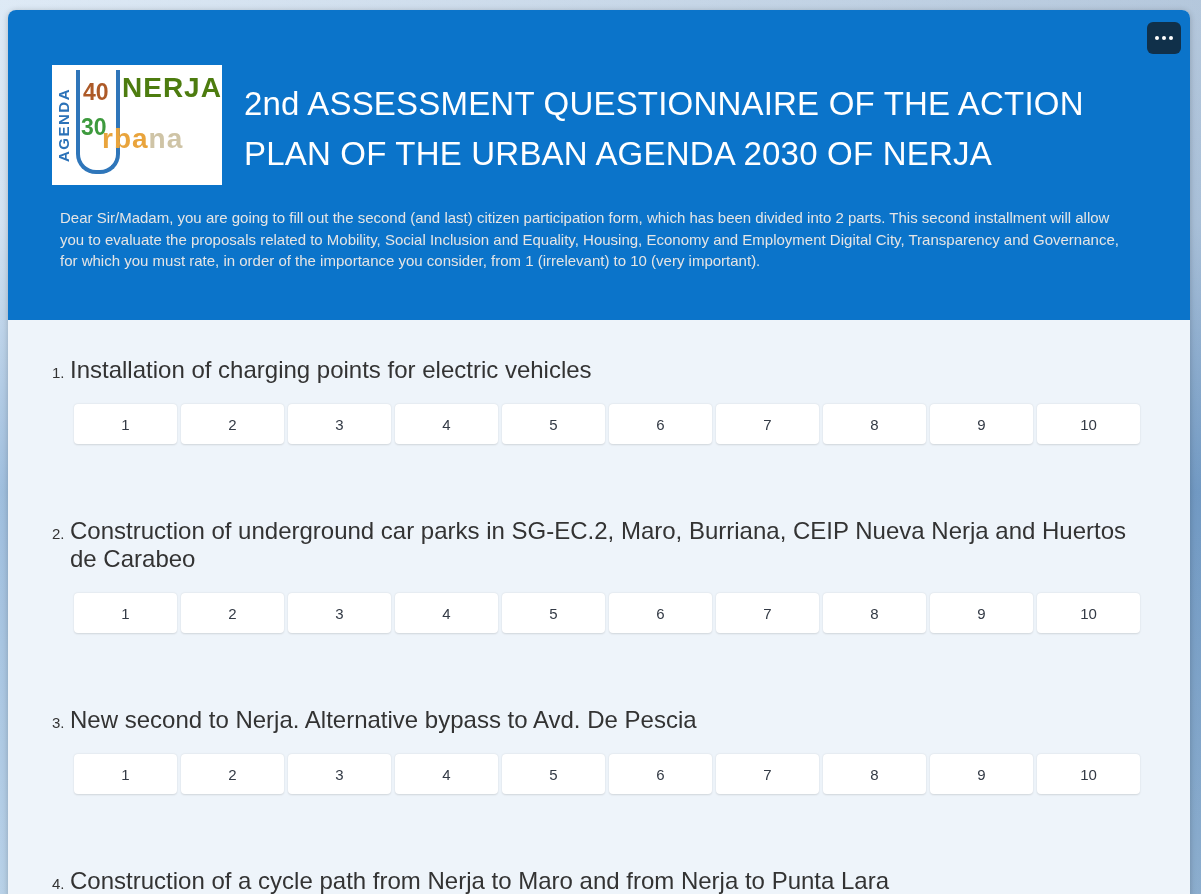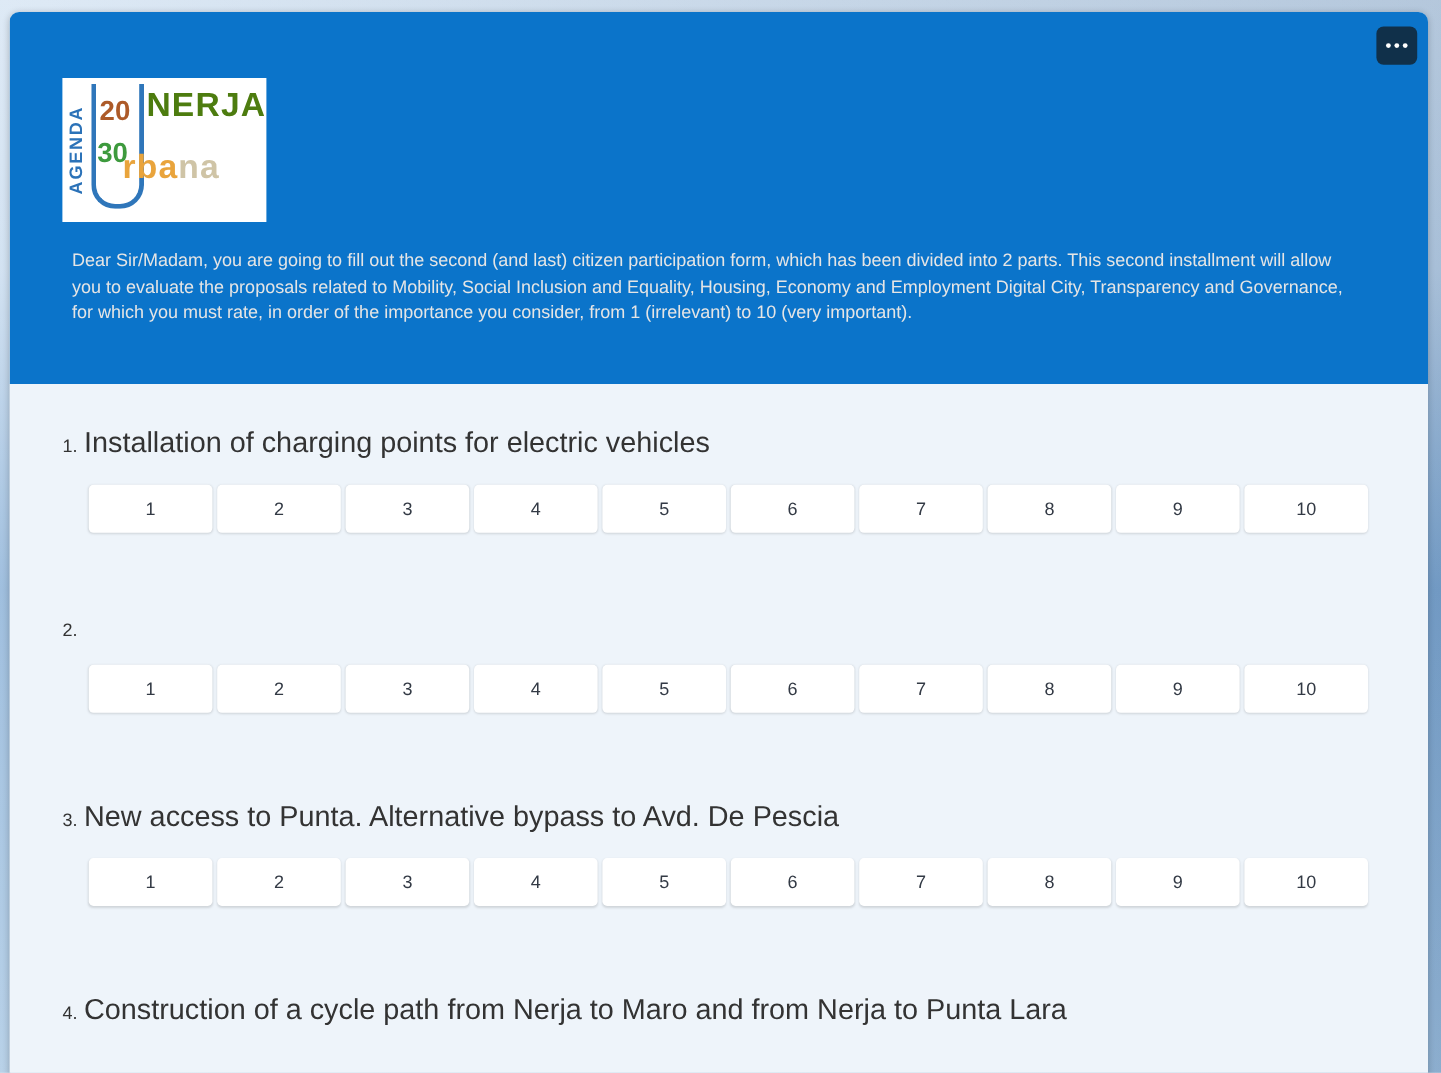--- a/index.html
+++ b/index.html
@@ -86,25 +86,26 @@
           <i></i>
           <i></i>
           <i></i>
         </span>
     </button>
 
     <div class="header-row">
       <div class="logo-box">
         <span class="logo-agenda">AGENDA</span>
         <span class="logo-u"></span>
-        <span class="logo-20">20</span>
+        <span class="logo-20">40</span>
         <span class="logo-30">30</span>
         <span class="logo-nerja">NERJA</span>
         <span class="logo-rbana"><i class="rb-main">rba</i><i class="rb-fade">na</i></span>
       </div>
+      <h1 class="form-title">2nd ASSESSMENT QUESTIONNAIRE OF THE ACTION PLAN OF THE URBAN AGENDA 2030 OF NERJA</h1>
     </div>
 
     <p class="form-desc">Dear Sir/Madam, you are going to fill out the second (and last) citizen participation form, which has been divided into 2 parts. This second installment will allow you to evaluate the proposals related to Mobility, Social Inclusion and Equality, Housing, Economy and Employment Digital City, Transparency and Governance, for which you must rate, in order of the importance you consider, from 1 (irrelevant) to 10 (very important).</p>
   </div>
 
   <div class="form-body">
     <div id="questions">
   <div class="question">
     <div class="q-title">
       <span class="q-num">1.</span>
@@ -120,39 +121,40 @@
             <button class="rating-btn">7</button>
             <button class="rating-btn">8</button>
             <button class="rating-btn">9</button>
             <button class="rating-btn">10</button>
           </div>
   </div>
 
   <div class="question">
     <div class="q-title">
       <span class="q-num">2.</span>
+      <span class="q-text">Construction of underground car parks in SG-EC.2, Maro, Burriana, CEIP Nueva Nerja and Huertos de Carabeo</span>
     </div>
     <div class="ratings">
             <button class="rating-btn">1</button>
             <button class="rating-btn">2</button>
             <button class="rating-btn">3</button>
             <button class="rating-btn">4</button>
             <button class="rating-btn">5</button>
             <button class="rating-btn">6</button>
             <button class="rating-btn">7</button>
             <button class="rating-btn">8</button>
             <button class="rating-btn">9</button>
             <button class="rating-btn">10</button>
           </div>
   </div>
 
   <div class="question">
     <div class="q-title">
       <span class="q-num">3.</span>
-      <span class="q-text">New access to Punta. Alternative bypass to Avd. De Pescia</span>
+      <span class="q-text">New second to Nerja. Alternative bypass to Avd. De Pescia</span>
     </div>
     <div class="ratings">
             <button class="rating-btn">1</button>
             <button class="rating-btn">2</button>
             <button class="rating-btn">3</button>
             <button class="rating-btn">4</button>
             <button class="rating-btn">5</button>
             <button class="rating-btn">6</button>
             <button class="rating-btn">7</button>
             <button class="rating-btn">8</button>

